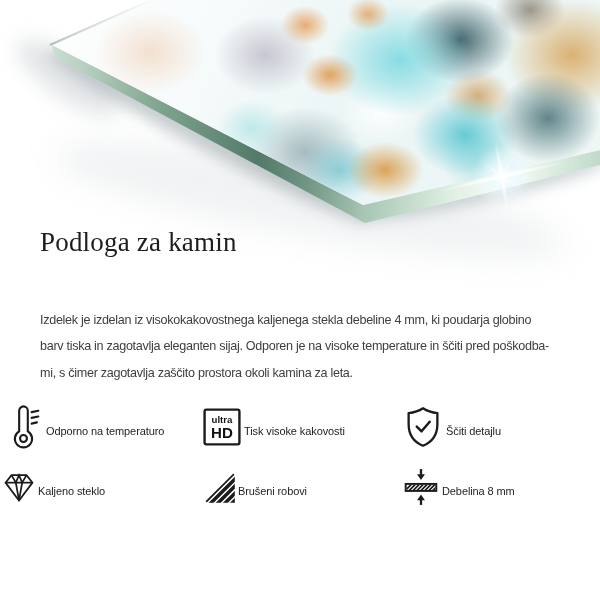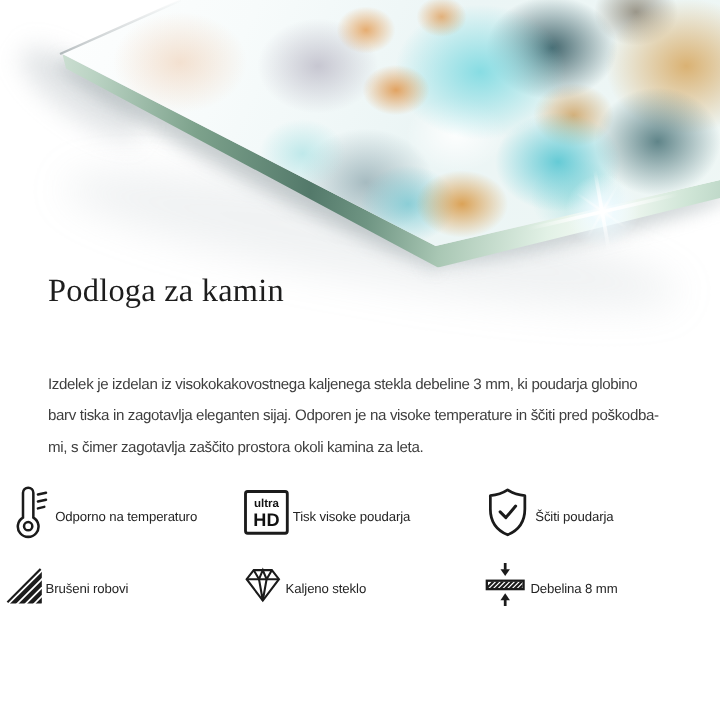--- a/index.html
+++ b/index.html
@@ -134,21 +134,21 @@
       <div class="ray-d2"></div>
       <div class="ray-long"></div>
       <div class="ray-short"></div>
     </div>
   </div>
 
   <h1 class="title">
     <span>Podloga za kamin</span>
   </h1>
 
-  <p class="description">Izdelek je izdelan iz visokokakovostnega kaljenega stekla debeline 3 mm, ki poudarja globino
+  <p class="description">Izdelek je izdelan iz visokokakovostnega kaljenega stekla debeline 4 mm, ki poudarja globino
 barv tiska in zagotavlja eleganten sijaj. Odporen je na visoke temperature in ščiti pred poškodba-
 mi, s čimer zagotavlja zaščito prostora okoli kamina za leta.</p>
 
   <div class="features">
 
     <div class="feature row1">
       <div class="icon-box">
         <svg class="ic" width="46" height="46" viewBox="0 0 48 48">
           <path d="M20 7 a4.5 4.5 0 0 1 9 0 V28.5 a9 9 0 1 1 -9 0 Z"></path>
           <circle cx="24.5" cy="36" r="3.6"></circle>
@@ -161,63 +161,63 @@
     </div>
 
     <div class="feature row1">
       <div class="icon-box">
         <svg class="ic" width="44" height="44" viewBox="0 0 48 48">
           <rect x="5" y="5" width="38" height="38" rx="2" stroke-width="2.6"></rect>
           <text x="24" y="19.5" text-anchor="middle" font-size="10.5">ultra</text>
           <text x="24" y="36.5" text-anchor="middle" font-size="16.5">HD</text>
         </svg>
       </div>
-      <div class="feature-label">Tisk visoke poudarja</div>
+      <div class="feature-label">Tisk visoke kakovosti</div>
     </div>
 
     <div class="feature row1">
       <div class="icon-box">
         <svg class="ic" width="46" height="46" viewBox="0 0 48 48" stroke-linejoin="round">
           <path d="M24 4.5 C28.5 7.5 33.5 9 39 9.5 V21 C39 32.5 32.8 39.8 24 43.5 C15.2 39.8 9 32.5 9 21 V9.5 C14.5 9 19.5 7.5 24 4.5 Z" stroke-width="2.4"></path>
           <path d="M17.5 23.5 L22.5 28.5 L31 18.5" stroke-width="2.6" stroke-linecap="round"></path>
         </svg>
       </div>
-      <div class="feature-label">Ščiti poudarja</div>
+      <div class="feature-label">Ščiti detajlu</div>
+    </div>
+
+    <div class="feature row2">
+      <div class="icon-box">
+        <svg class="ic" width="38" height="38" viewBox="0 0 48 48" stroke-linejoin="miter">
+          <path d="M14.5 9 H33.5 L41 18.5 L24 41 L7 18.5 Z"></path>
+          <path d="M7 18.5 H41"></path>
+          <path d="M14.5 9 L20 18.5 L24 9 L28 18.5 L33.5 9"></path>
+          <path d="M20 18.5 L24 41 M28 18.5 L24 41"></path>
+        </svg>
+      </div>
+      <div class="feature-label">Kaljeno steklo</div>
     </div>
 
     <div class="feature row2">
       <div class="icon-box">
         <svg class="ic" width="38" height="38" viewBox="0 0 48 48">
           <defs>
             <clipPath id="triclip">
                 <path d="M5 44 L44 5 L44 44 Z"></path>
               </clipPath>
           </defs>
           <g clip-path="url(#triclip)" stroke-width="4.5">
             <path d="M7 42 L42 7"></path>
             <path d="M12 46 L46 12"></path>
             <path d="M21 46 L46 21"></path>
             <path d="M30 46 L46 30"></path>
             <path d="M39 46 L46 39"></path>
           </g>
         </svg>
       </div>
       <div class="feature-label">Brušeni robovi</div>
-    </div>
-
-    <div class="feature row2">
-      <div class="icon-box">
-        <svg class="ic" width="38" height="38" viewBox="0 0 48 48" stroke-linejoin="miter">
-          <path d="M14.5 9 H33.5 L41 18.5 L24 41 L7 18.5 Z"></path>
-          <path d="M7 18.5 H41"></path>
-          <path d="M14.5 9 L20 18.5 L24 9 L28 18.5 L33.5 9"></path>
-          <path d="M20 18.5 L24 41 M28 18.5 L24 41"></path>
-        </svg>
-      </div>
-      <div class="feature-label">Kaljeno steklo</div>
     </div>
 
     <div class="feature row2">
       <div class="icon-box">
         <svg class="ic" width="42" height="42" viewBox="0 0 48 48">
           <defs>
             <clipPath id="barclip">
                 <rect x="7.5" y="21.5" width="33" height="6"></rect>
               </clipPath>
           </defs>

